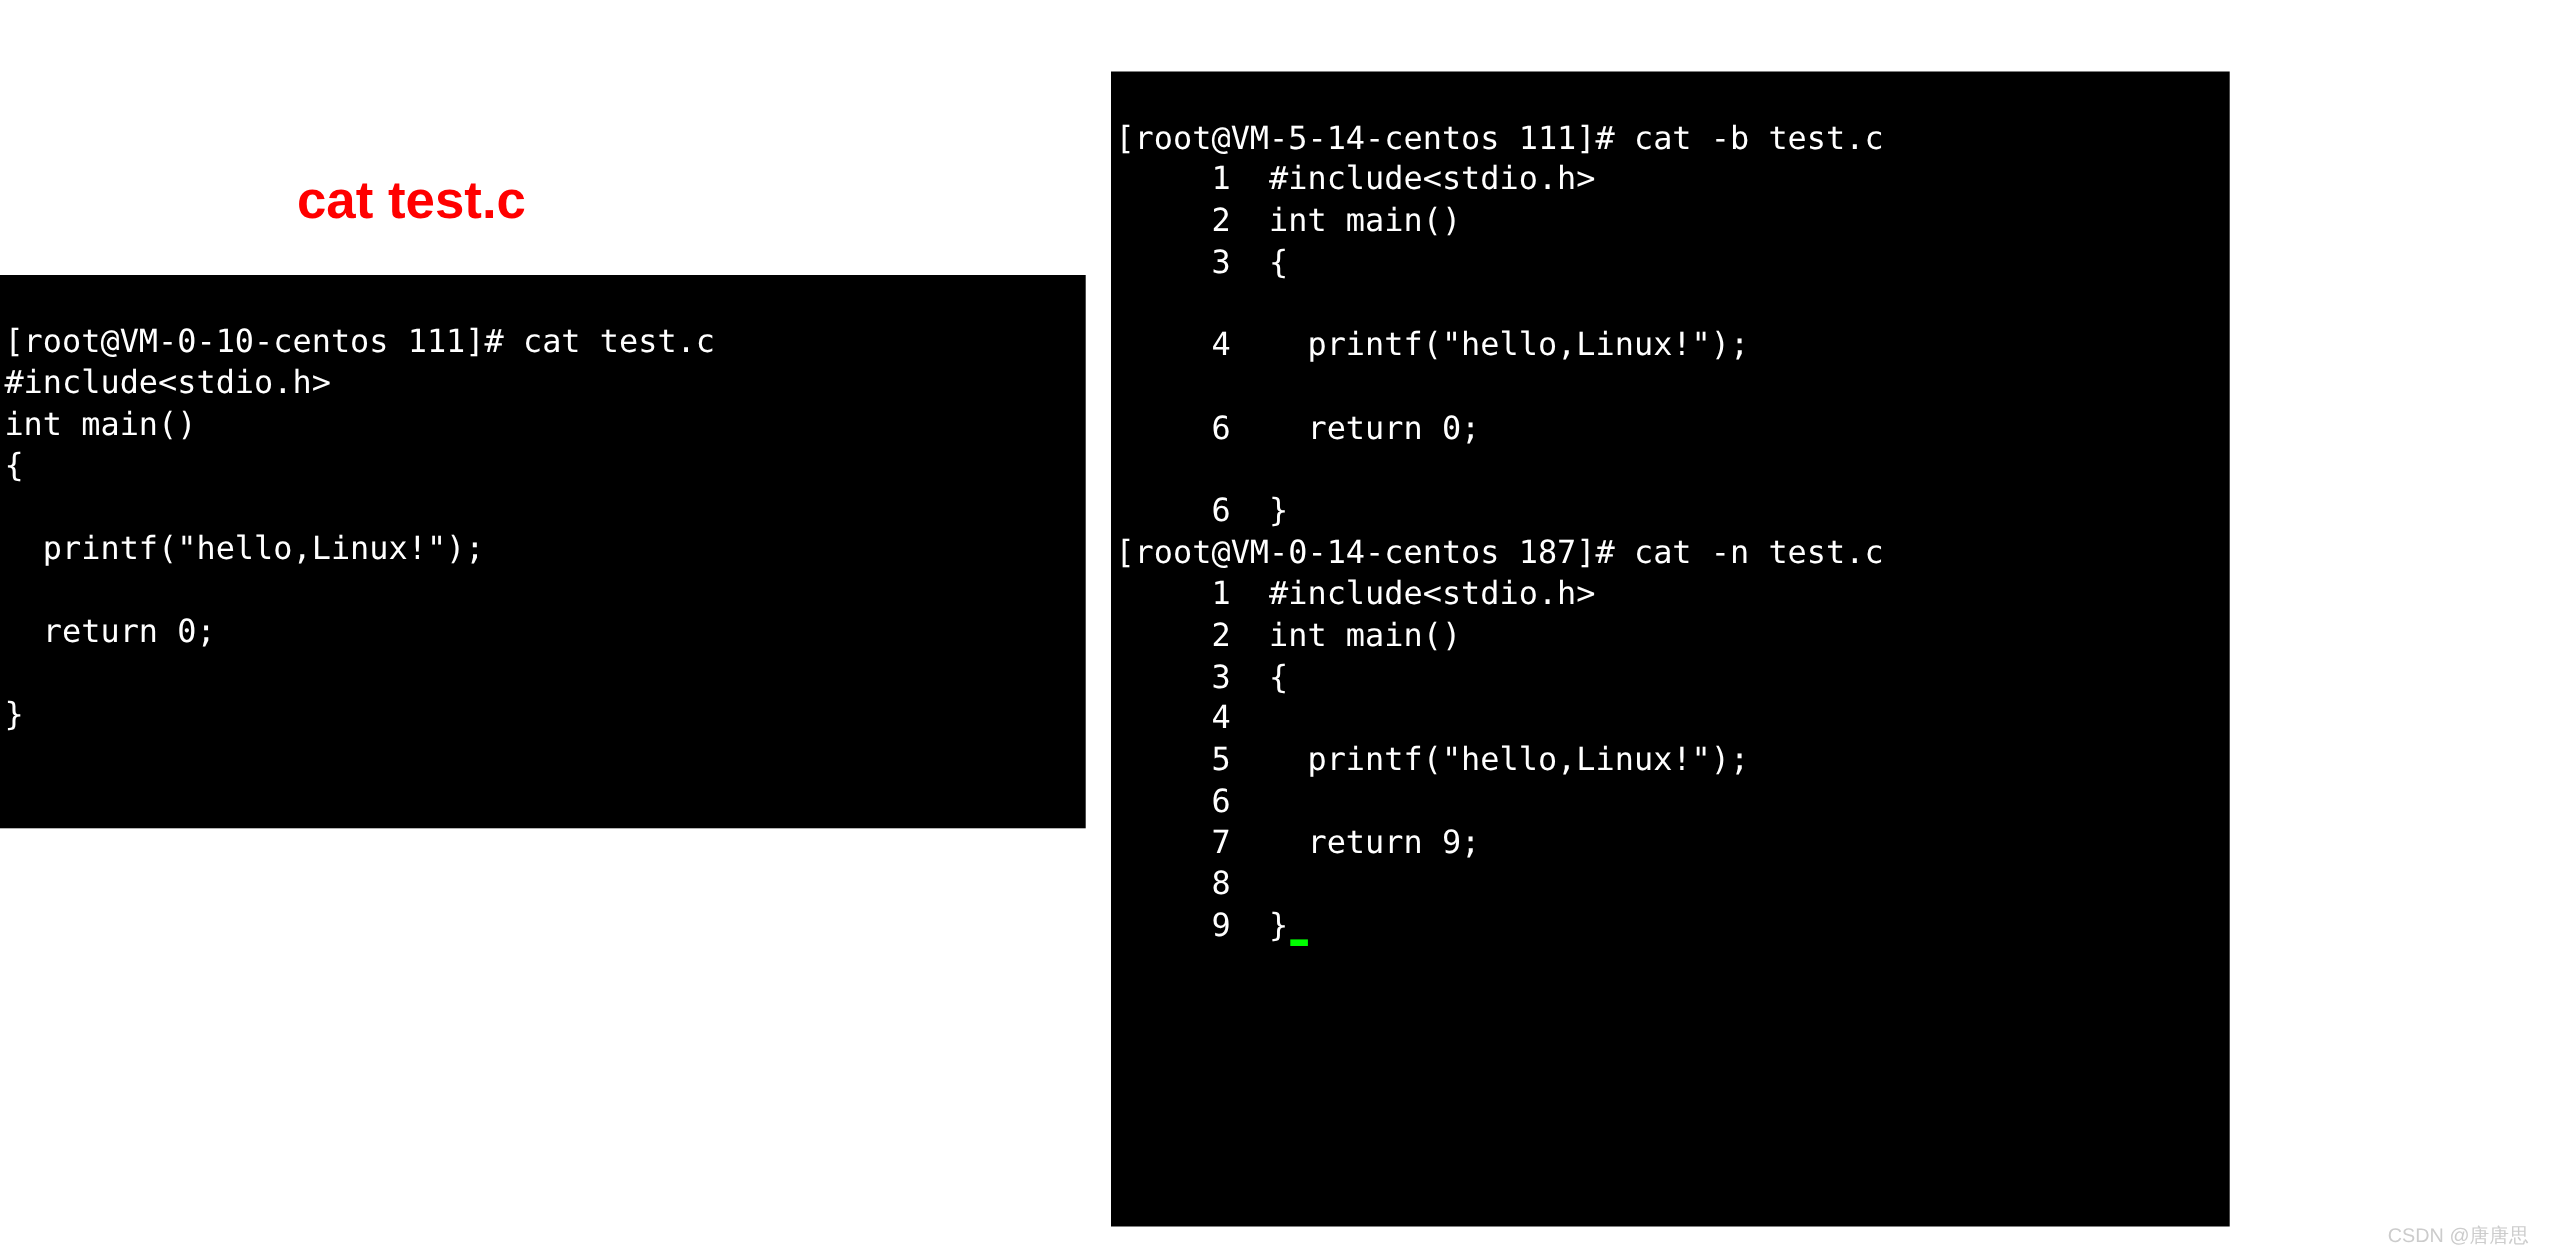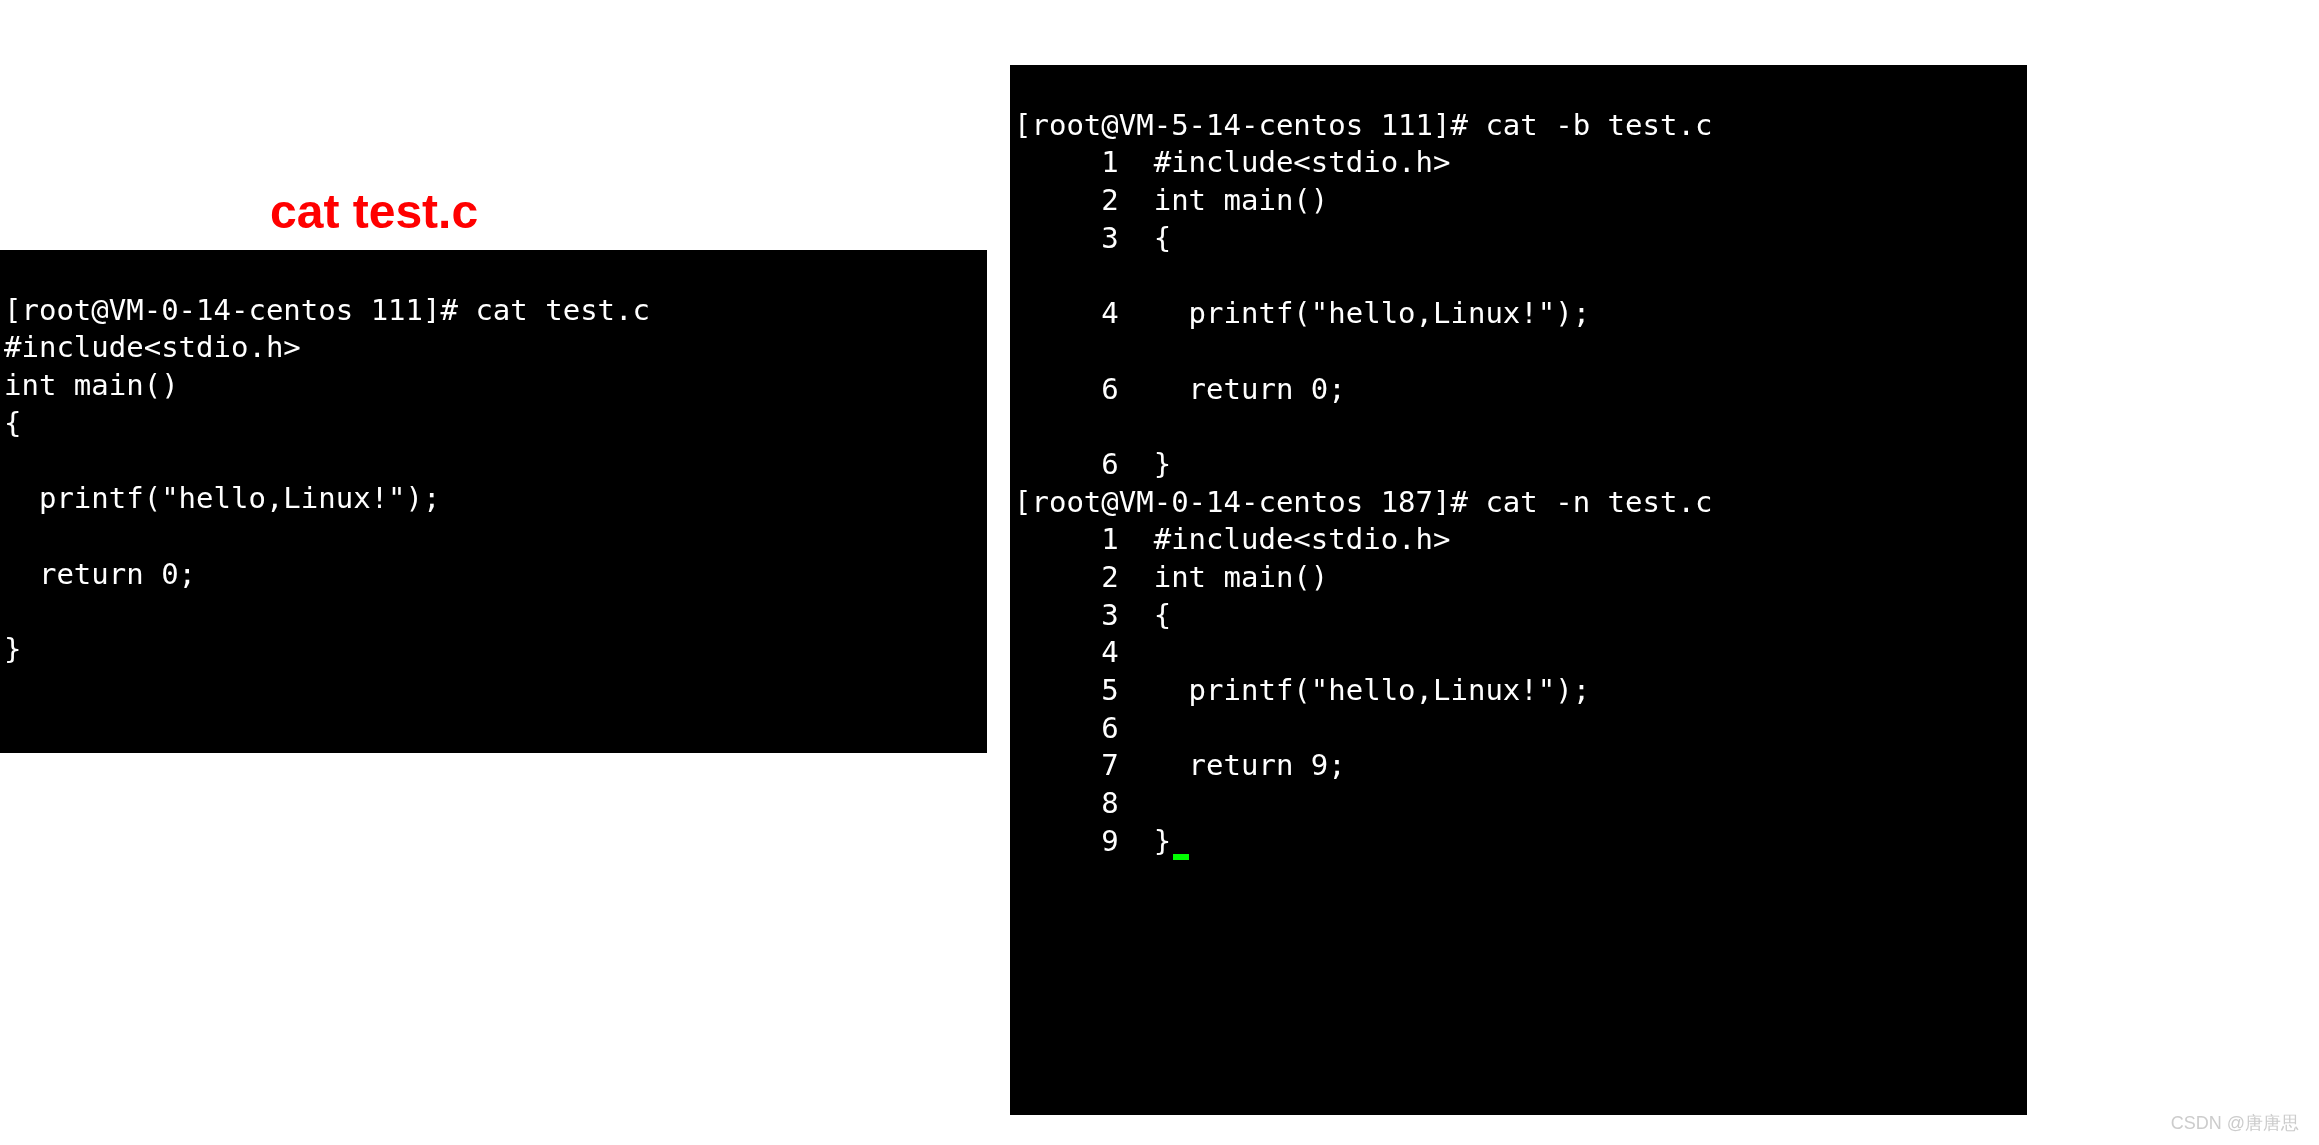--- a/index.html
+++ b/index.html
@@ -9,21 +9,20 @@
     height: 1145px;
     background: #ffffff;
     font-family: "DejaVu Sans Mono", "Consolas", monospace;
     position: relative;
   }
   .red-label {
     color: #ff0000;
     font-weight: bold;
     font-family: Arial, sans-serif;
     position: absolute;
-    margin-top: 29px;
   }
   .terminal {
     background: #000000;
     color: #ffffff;
     white-space: pre;
     padding: 4px 8px 4px 4px;
     line-height: 1.3;
     font-size: 29px;
     position: absolute;
     overflow: hidden;
@@ -48,21 +47,21 @@
 </head>
 <body>
 
 <div class="red-label" style="left:270px; top:155px; font-size:48px;">cat test.c</div>
 
 <div class="red-label" style="left:1720px; top:78px; font-size:48px;">cat -b</div>
 
 <div class="red-label" style="left:1725px; top:578px; font-size:48px;">cat -n</div>
 
 <div class="terminal" style="left:0px; top:250px; width:975px; height:495px;">
-<span>[root@VM-0-14-centos 111]# cat test.c</span>
+<span>[root@VM-0-10-centos 111]# cat test.c</span>
 <span>#include&lt;stdio.h&gt;</span>
 <span>int main()</span>
 <span>{</span>
 <span></span>
 <span>  printf("hello,Linux!");</span>
 <span></span>
 <span>  return 0;</span>
 <span></span>
 <span>}</span>
 </div>

